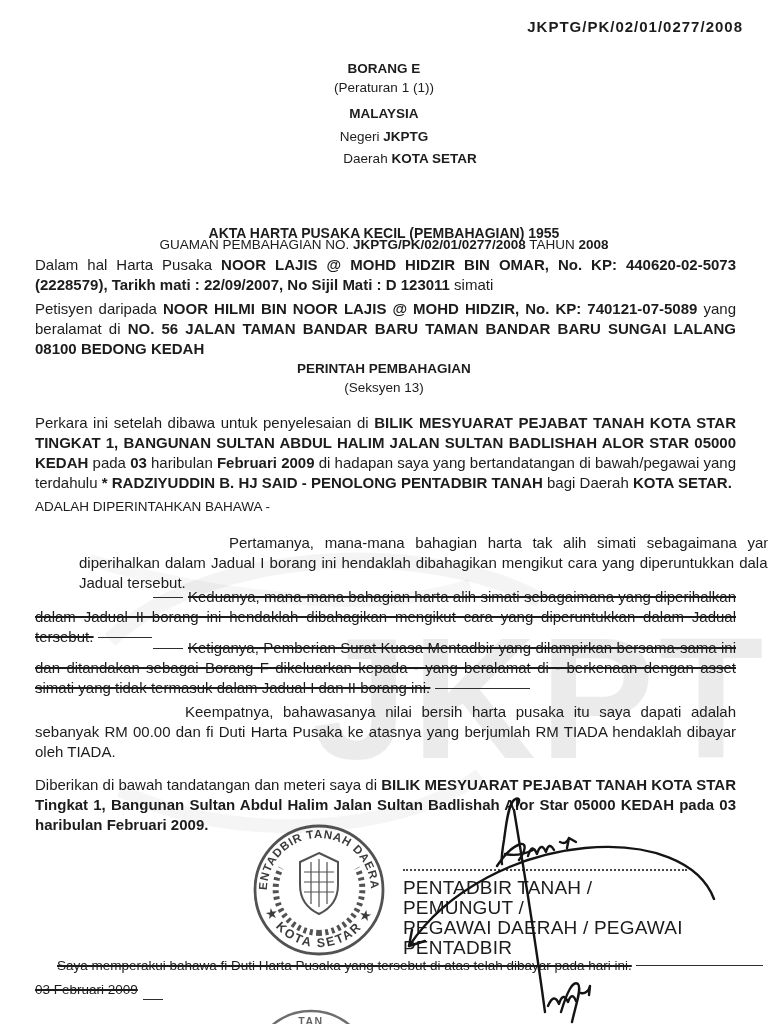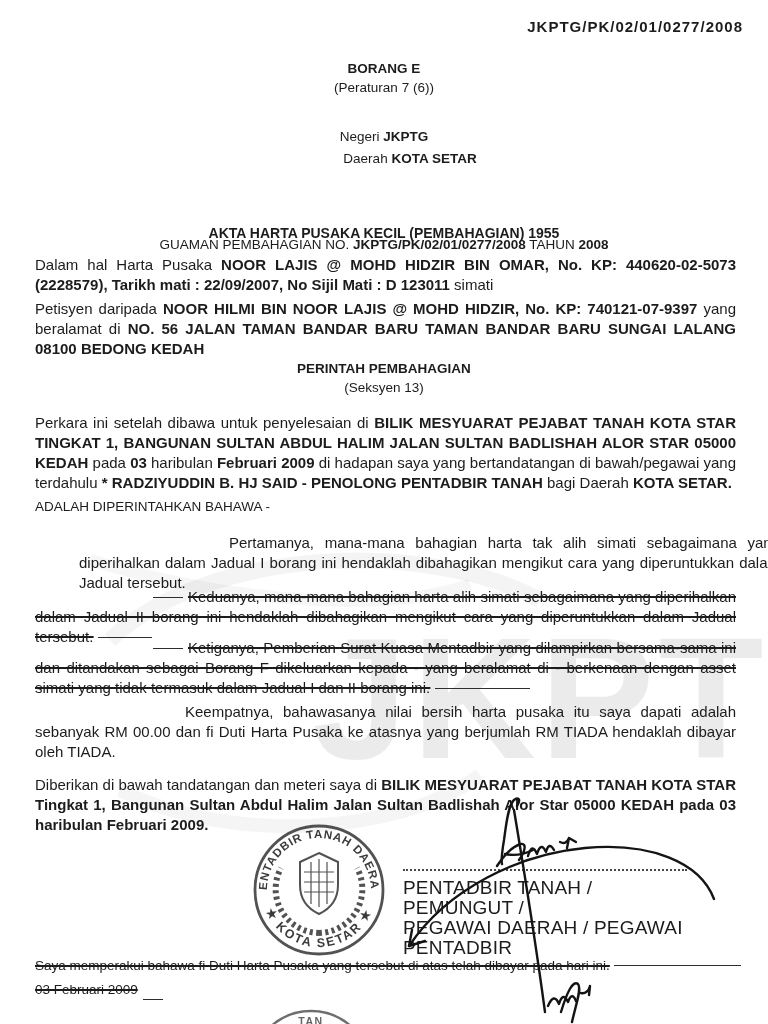--- a/index.html
+++ b/index.html
@@ -62,28 +62,29 @@
   <svg class="wm-svg" width="768" height="1024" viewBox="0 0 768 1024">
     <path d="M110,640 C210,545 430,540 540,600" fill="none" stroke="#000" stroke-opacity="0.045" stroke-width="16"></path>
     <path d="M90,560 C220,600 380,615 470,585" fill="none" stroke="#000" stroke-opacity="0.035" stroke-width="12"></path>
     <path d="M120,790 C230,845 400,835 480,775" fill="none" stroke="#000" stroke-opacity="0.04" stroke-width="14"></path>
   </svg>
   <div class="wm-text">JKPTG</div>
 
   <div class="ref">JKPTG/PK/02/01/0277/2008</div>
 
   <div class="abs center b h-small" style="top:61px;">BORANG E</div>
-  <div class="abs center h-small" style="top:80px;">(Peraturan 7 (6))</div>
+  <div class="abs center h-small" style="top:80px;">(Peraturan 1 (1))</div>
+  <div class="abs center b h-small" style="top:106px;">MALAYSIA</div>
   <div class="abs center h-small" style="top:129px;"><span>Negeri </span><span class="b">JKPTG</span></div>
   <div class="abs center h-small" style="top:151px;padding-left:26px;"><span>Daerah </span><span class="b">KOTA SETAR</span></div>
   <div class="abs center b" style="top:183px; font-size:14px;margin-top:42px;">AKTA HARTA PUSAKA KECIL (PEMBAHAGIAN) 1955</div>
   <div class="abs center h-small" style="top:215px;margin-top:22px;"><span>GUAMAN PEMBAHAGIAN NO.  </span><span class="b">JKPTG/PK/02/01/0277/2008</span><span> TAHUN </span><span class="b">2008</span></div>
 
   <p class="para" style="top:240px;"><span>Dalam hal Harta Pusaka </span><span class="b">NOOR LAJIS @ MOHD HIDZIR BIN OMAR, No. KP: 440620-02-5073 (2228579), Tarikh mati : 22/09/2007, No Sijil Mati : D 123011 </span><span>simati</span></p>
-  <p class="para" style="top:284px;"><span>Petisyen daripada </span><span class="b">NOOR HILMI BIN NOOR LAJIS @ MOHD HIDZIR, No. KP: 740121-07-9397 </span><span>yang beralamat di </span><span class="b">NO. 56 JALAN TAMAN BANDAR BARU TAMAN BANDAR BARU SUNGAI LALANG 08100 BEDONG KEDAH</span></p>
+  <p class="para" style="top:284px;"><span>Petisyen daripada </span><span class="b">NOOR HILMI BIN NOOR LAJIS @ MOHD HIDZIR, No. KP: 740121-07-5089 </span><span>yang beralamat di </span><span class="b">NO. 56 JALAN TAMAN BANDAR BARU TAMAN BANDAR BARU SUNGAI LALANG 08100 BEDONG KEDAH</span></p>
 
   <div class="abs center b h-small" style="top:361px;">PERINTAH PEMBAHAGIAN</div>
   <div class="abs center h-small" style="top:380px;">(Seksyen 13)</div>
 
   <p class="para" style="top:398px;"><span>Perkara ini setelah dibawa untuk penyelesaian di </span><span class="b">BILIK MESYUARAT PEJABAT TANAH KOTA STAR TINGKAT 1, BANGUNAN SULTAN ABDUL HALIM JALAN SULTAN BADLISHAH ALOR STAR  05000 KEDAH </span><span>pada </span><span class="b">03 </span><span>haribulan </span><span class="b">Februari 2009 </span><span>di hadapan saya yang bertandatangan di bawah/pegawai yang terdahulu </span><span class="b">* RADZIYUDDIN B. HJ SAID - PENOLONG PENTADBIR TANAH </span><span>bagi Daerah </span><span class="b">KOTA SETAR.</span></p>
 
   <div class="abs h-small" style="top:499px; left:35px;">ADALAH DIPERINTAHKAN BAHAWA -</div>
 
   <p class="para indent" style="top:518px;margin-left:44px;"><span>Pertamanya, mana-mana bahagian harta tak alih simati sebagaimana yang diperihalkan dalam Jadual I borang ini hendaklah dibahagikan mengikut cara yang diperuntukkan dalam Jadual tersebut.</span></p>
 
@@ -117,21 +118,21 @@
       </text>
     </svg>
   </div>
 
   <div class="dotline"></div>
   <div class="sig-block">
     <div>PENTADBIR TANAH / PEMUNGUT /</div>
     <div>PEGAWAI DAERAH / PEGAWAI PENTADBIR</div>
   </div>
 
-  <div class="certify-row" style="top:956px;">
+  <div class="certify-row" style="top:956px;margin-left:22px;">
     <span class="struckline">Saya memperakui bahawa fi Duti Harta Pusaka yang tersebut di atas telah dibayar pada hari ini.</span>
     <span class="flexline"></span>
   </div>
   <div class="certify-row" style="top:980px;">
     <span class="struckline">03  Februari 2009</span>
     <span class="hline w20" style="margin-top:9px; border-top:none; border-bottom:1.6px solid #2e2e2e; vertical-align:0;"></span>
   </div>
 
   <div class="stamp-partial-box">
     <svg width="130" height="130" viewBox="0 0 130 130">

